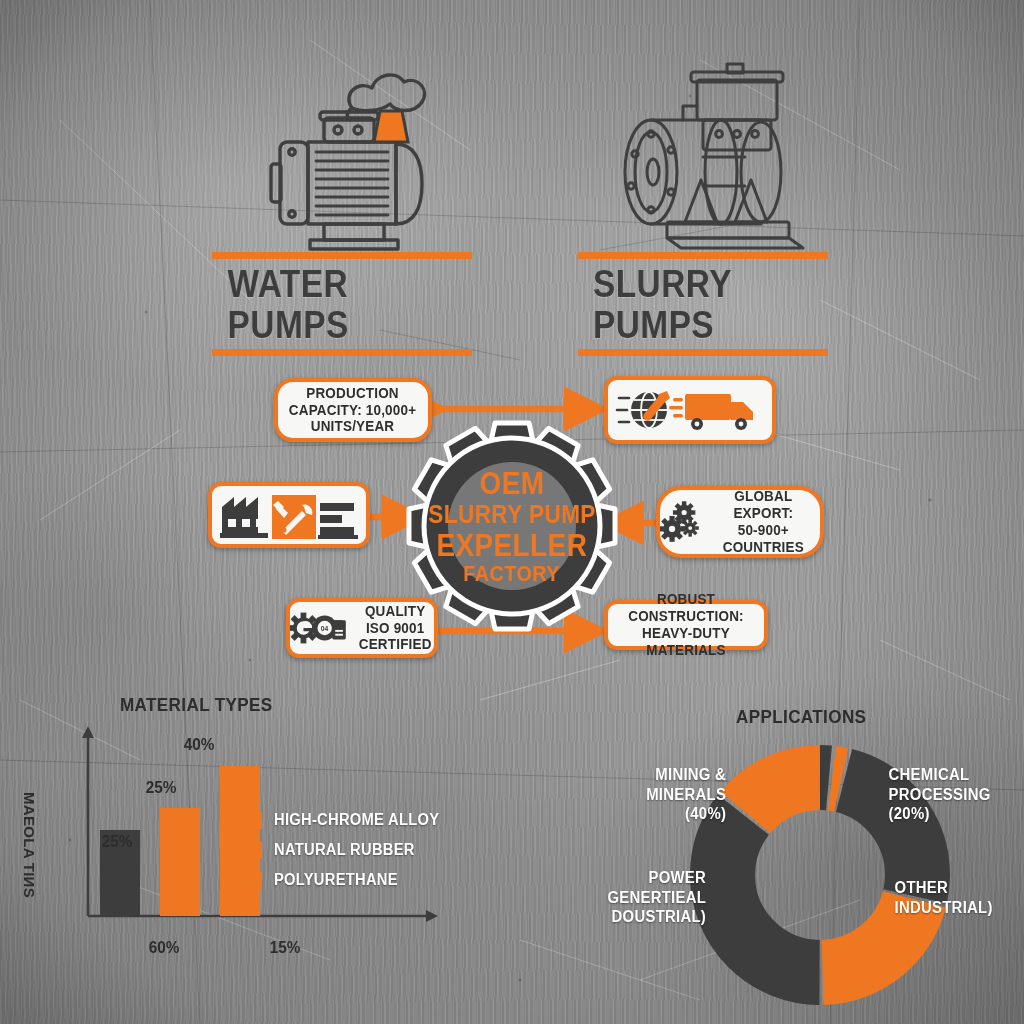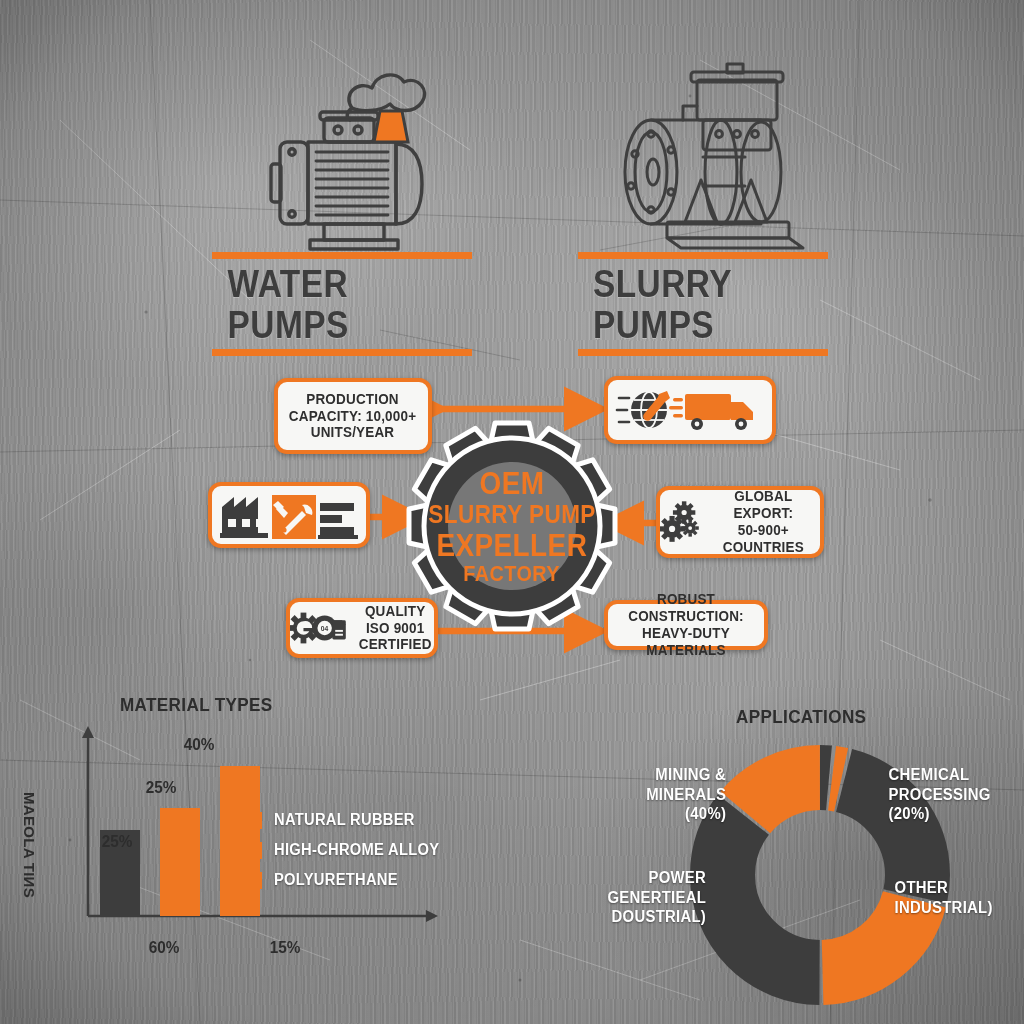--- a/index.html
+++ b/index.html
@@ -283,21 +283,21 @@
       </g>
       <circle cx="106" cy="106" r="64" fill="#8e8e8e" opacity=".72"></circle>
     </svg>
     <div class="gear-text" style="left:406px;top:60px;width:212px;height:212px;position:absolute;">
       <div class="gt1">OEM</div>
       <div class="gt2">SLURRY PUMP</div>
       <div class="gt3">EXPELLER</div>
       <div class="gt4">FACTORY</div>
     </div>
 
-    <div class="chip" style="left:274px;top:18px;width:158px;height:76px;">
+    <div class="chip" style="left:274px;top:18px;width:158px;height:64px;border-radius:19px;">
       <div class="chip-text">PRODUCTION
 CAPACITY: 10,000+
 UNITS/YEAR</div>
     </div>
 
     <div class="chip" style="left:604px;top:16px;width:172px;height:68px;">
       <svg width="150" height="52" viewBox="0 0 150 52">
         <g fill="#3d3d3d">
           <circle cx="34" cy="26" r="18"></circle>
         </g>
@@ -352,21 +352,21 @@
         </g>
         <g fill="#3d3d3d">
           <rect x="104" y="14" width="34" height="8"></rect>
           <rect x="104" y="26" width="22" height="8"></rect>
           <rect x="104" y="38" width="34" height="8"></rect>
           <rect x="102" y="46" width="40" height="4"></rect>
         </g>
       </svg>
     </div>
 
-    <div class="chip" style="left:656px;top:126px;width:168px;height:72px;gap:6px;">
+    <div class="chip" style="left:656px;top:126px;width:168px;height:72px;gap:6px;border-radius:25px;">
       <svg width="48" height="48" viewBox="0 0 48 48">
         <g fill="#3d3d3d">
           <g transform="translate(28,13)">
             <circle r="9"></circle>
             <g>
                 <rect x="-2.6" y="-13" width="5.2" height="5"></rect>
                 <rect x="-2.6" y="8" width="5.2" height="5"></rect>
                <rect x="-13" y="-2.6" width="5" height="5.2"></rect>
                 <rect x="8" y="-2.6" width="5" height="5.2"></rect>
                <rect x="-2.6" y="-13" width="5.2" height="5" transform="rotate(45)"></rect>
@@ -475,25 +475,25 @@
     <div class="bar-val" style="left:100px;top:832px;">25%</div>
     <div class="bar-val" style="left:144px;top:778px;">25%</div>
     <div class="bar-val" style="left:182px;top:735px;">40%</div>
 
     <div class="axis-lab" style="left:147px;top:938px;">60%</div>
     <div class="axis-lab" style="left:268px;top:938px;">15%</div>
 
     <div class="legend">
       <div class="legend-row">
         <span class="swatch"></span>
-        <span class="legend-lab">NATURAL RUBBER</span>
+        <span class="legend-lab">HIGH-CHROME ALLOY</span>
       </div>
       <div class="legend-row">
         <span class="swatch"></span>
-        <span class="legend-lab">HIGH-CHROME ALLOY</span>
+        <span class="legend-lab">NATURAL RUBBER</span>
       </div>
       <div class="legend-row">
         <span class="swatch"></span>
         <span class="legend-lab">POLYURETHANE</span>
       </div>
     </div>
   </div>
 
   <div>
     <div class="sec-title" style="left:736px;top:706px;">APPLICATIONS</div>

